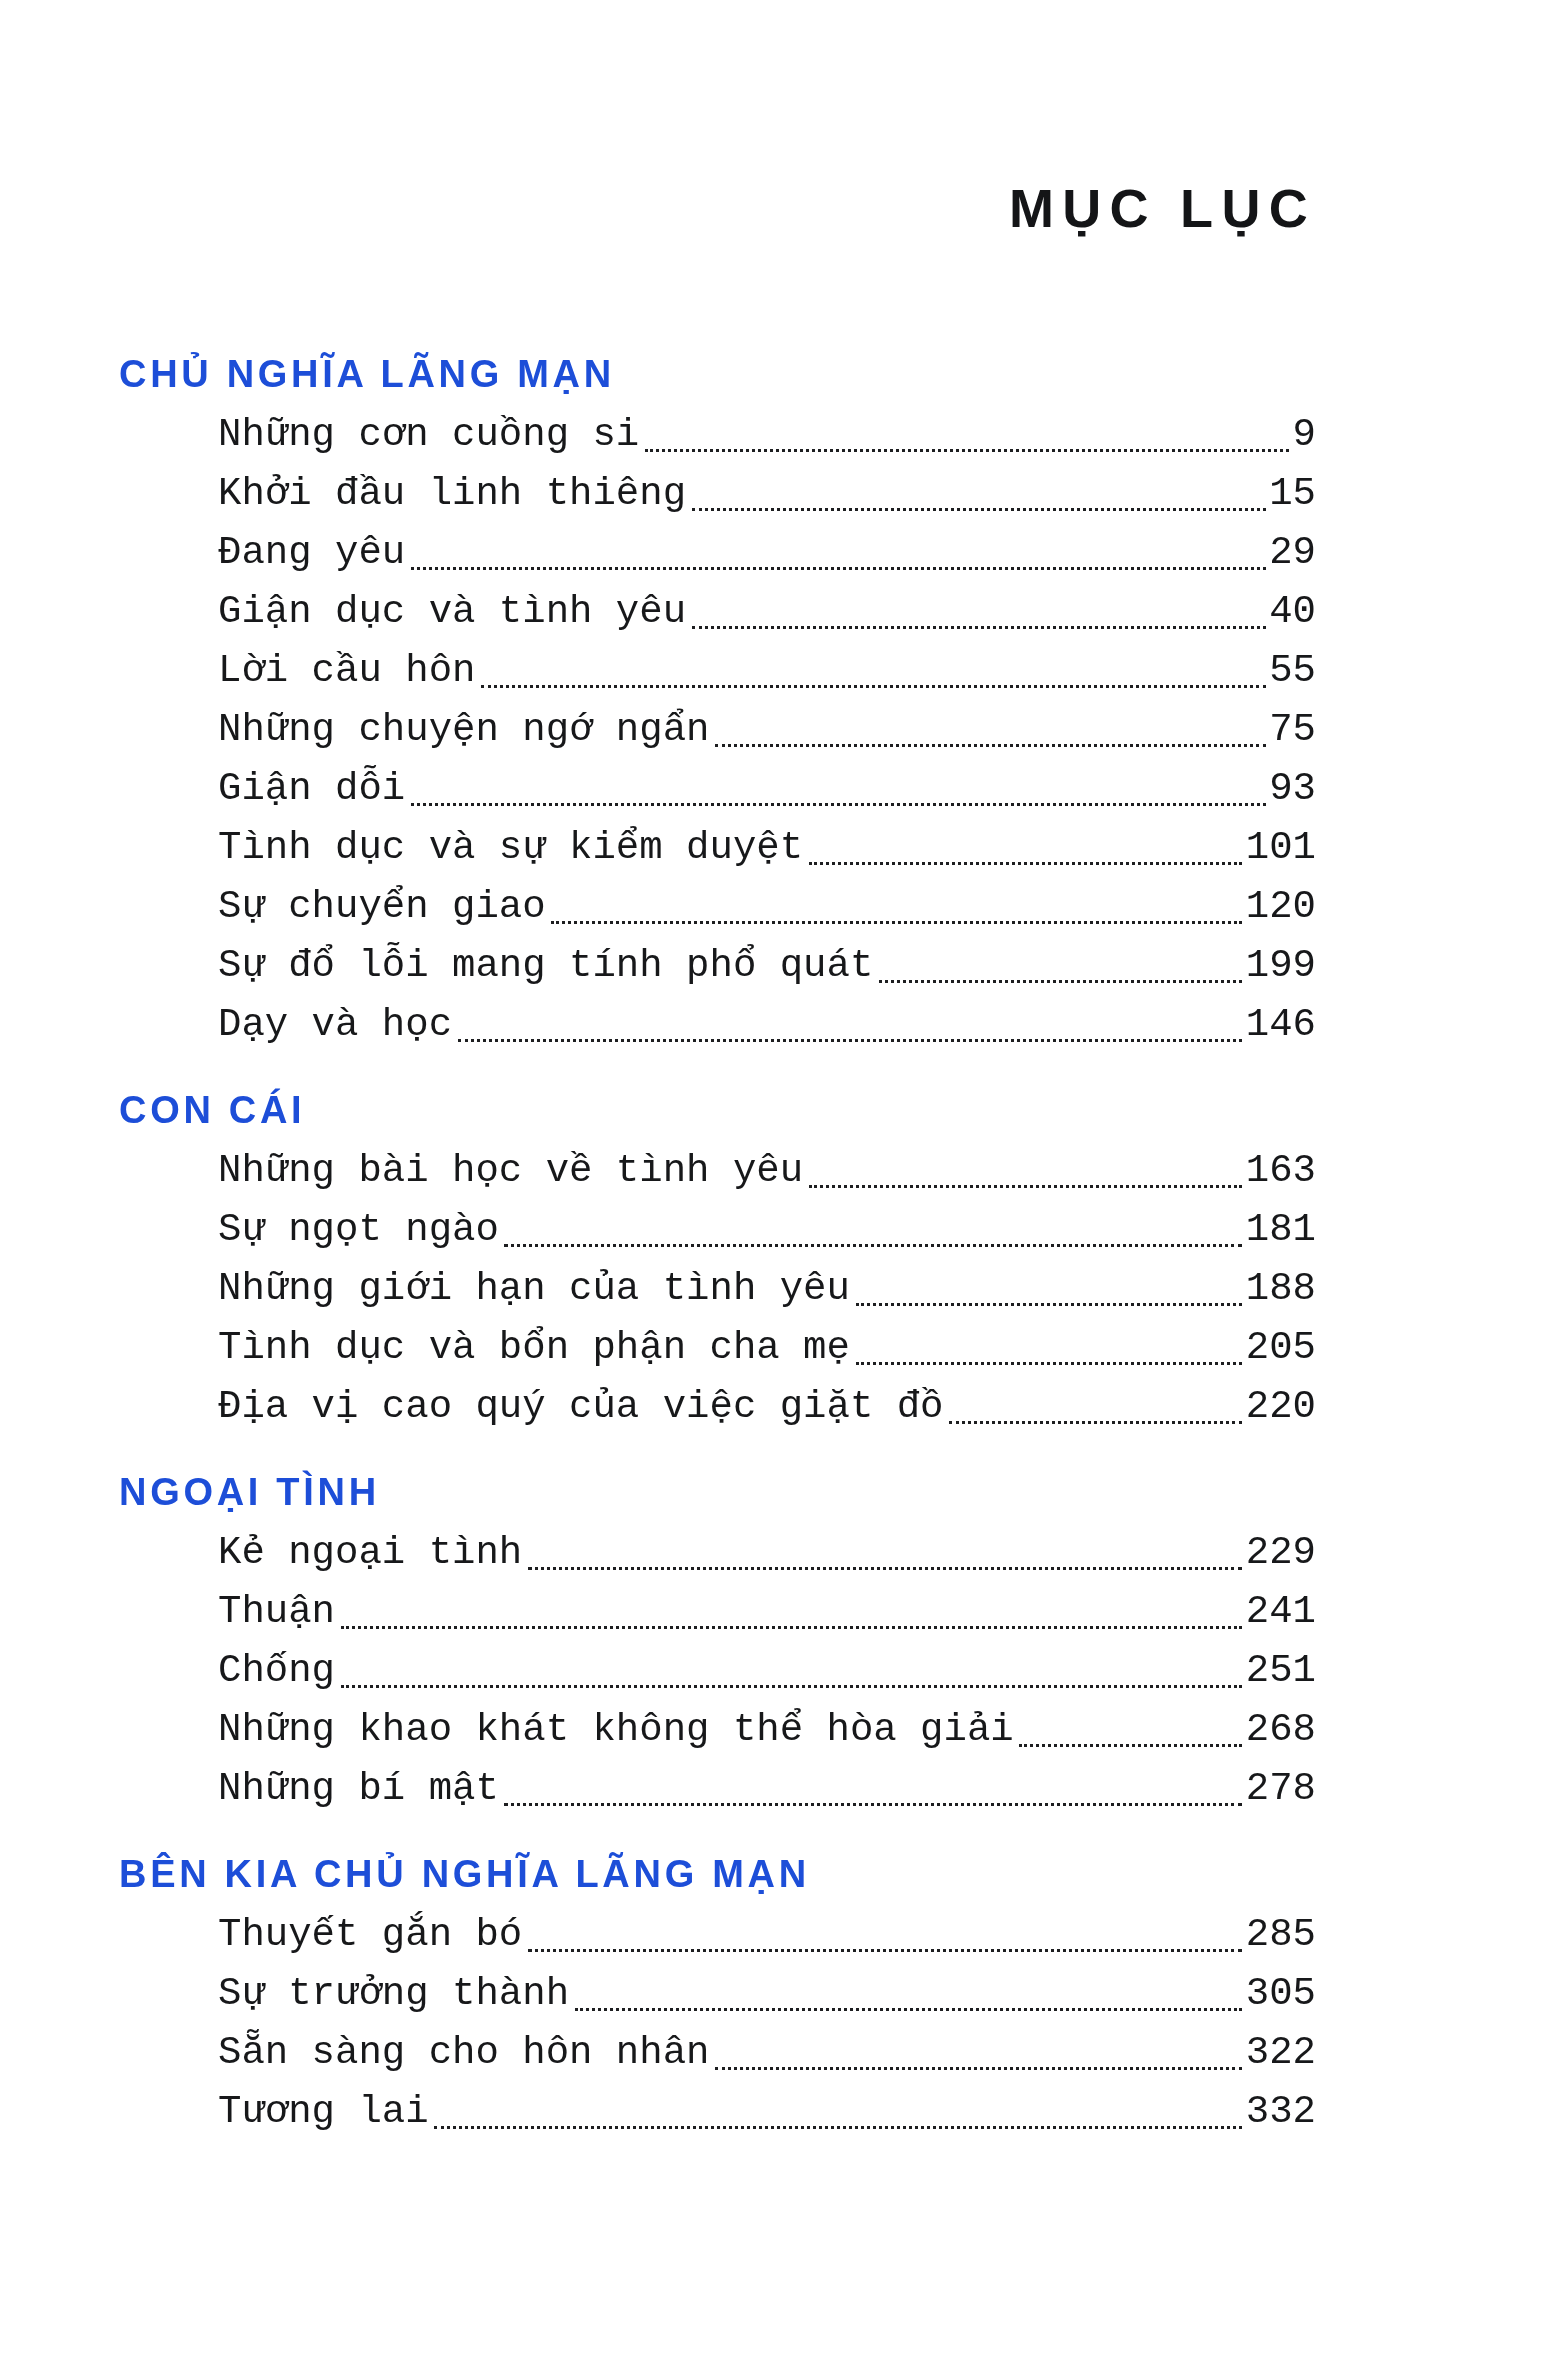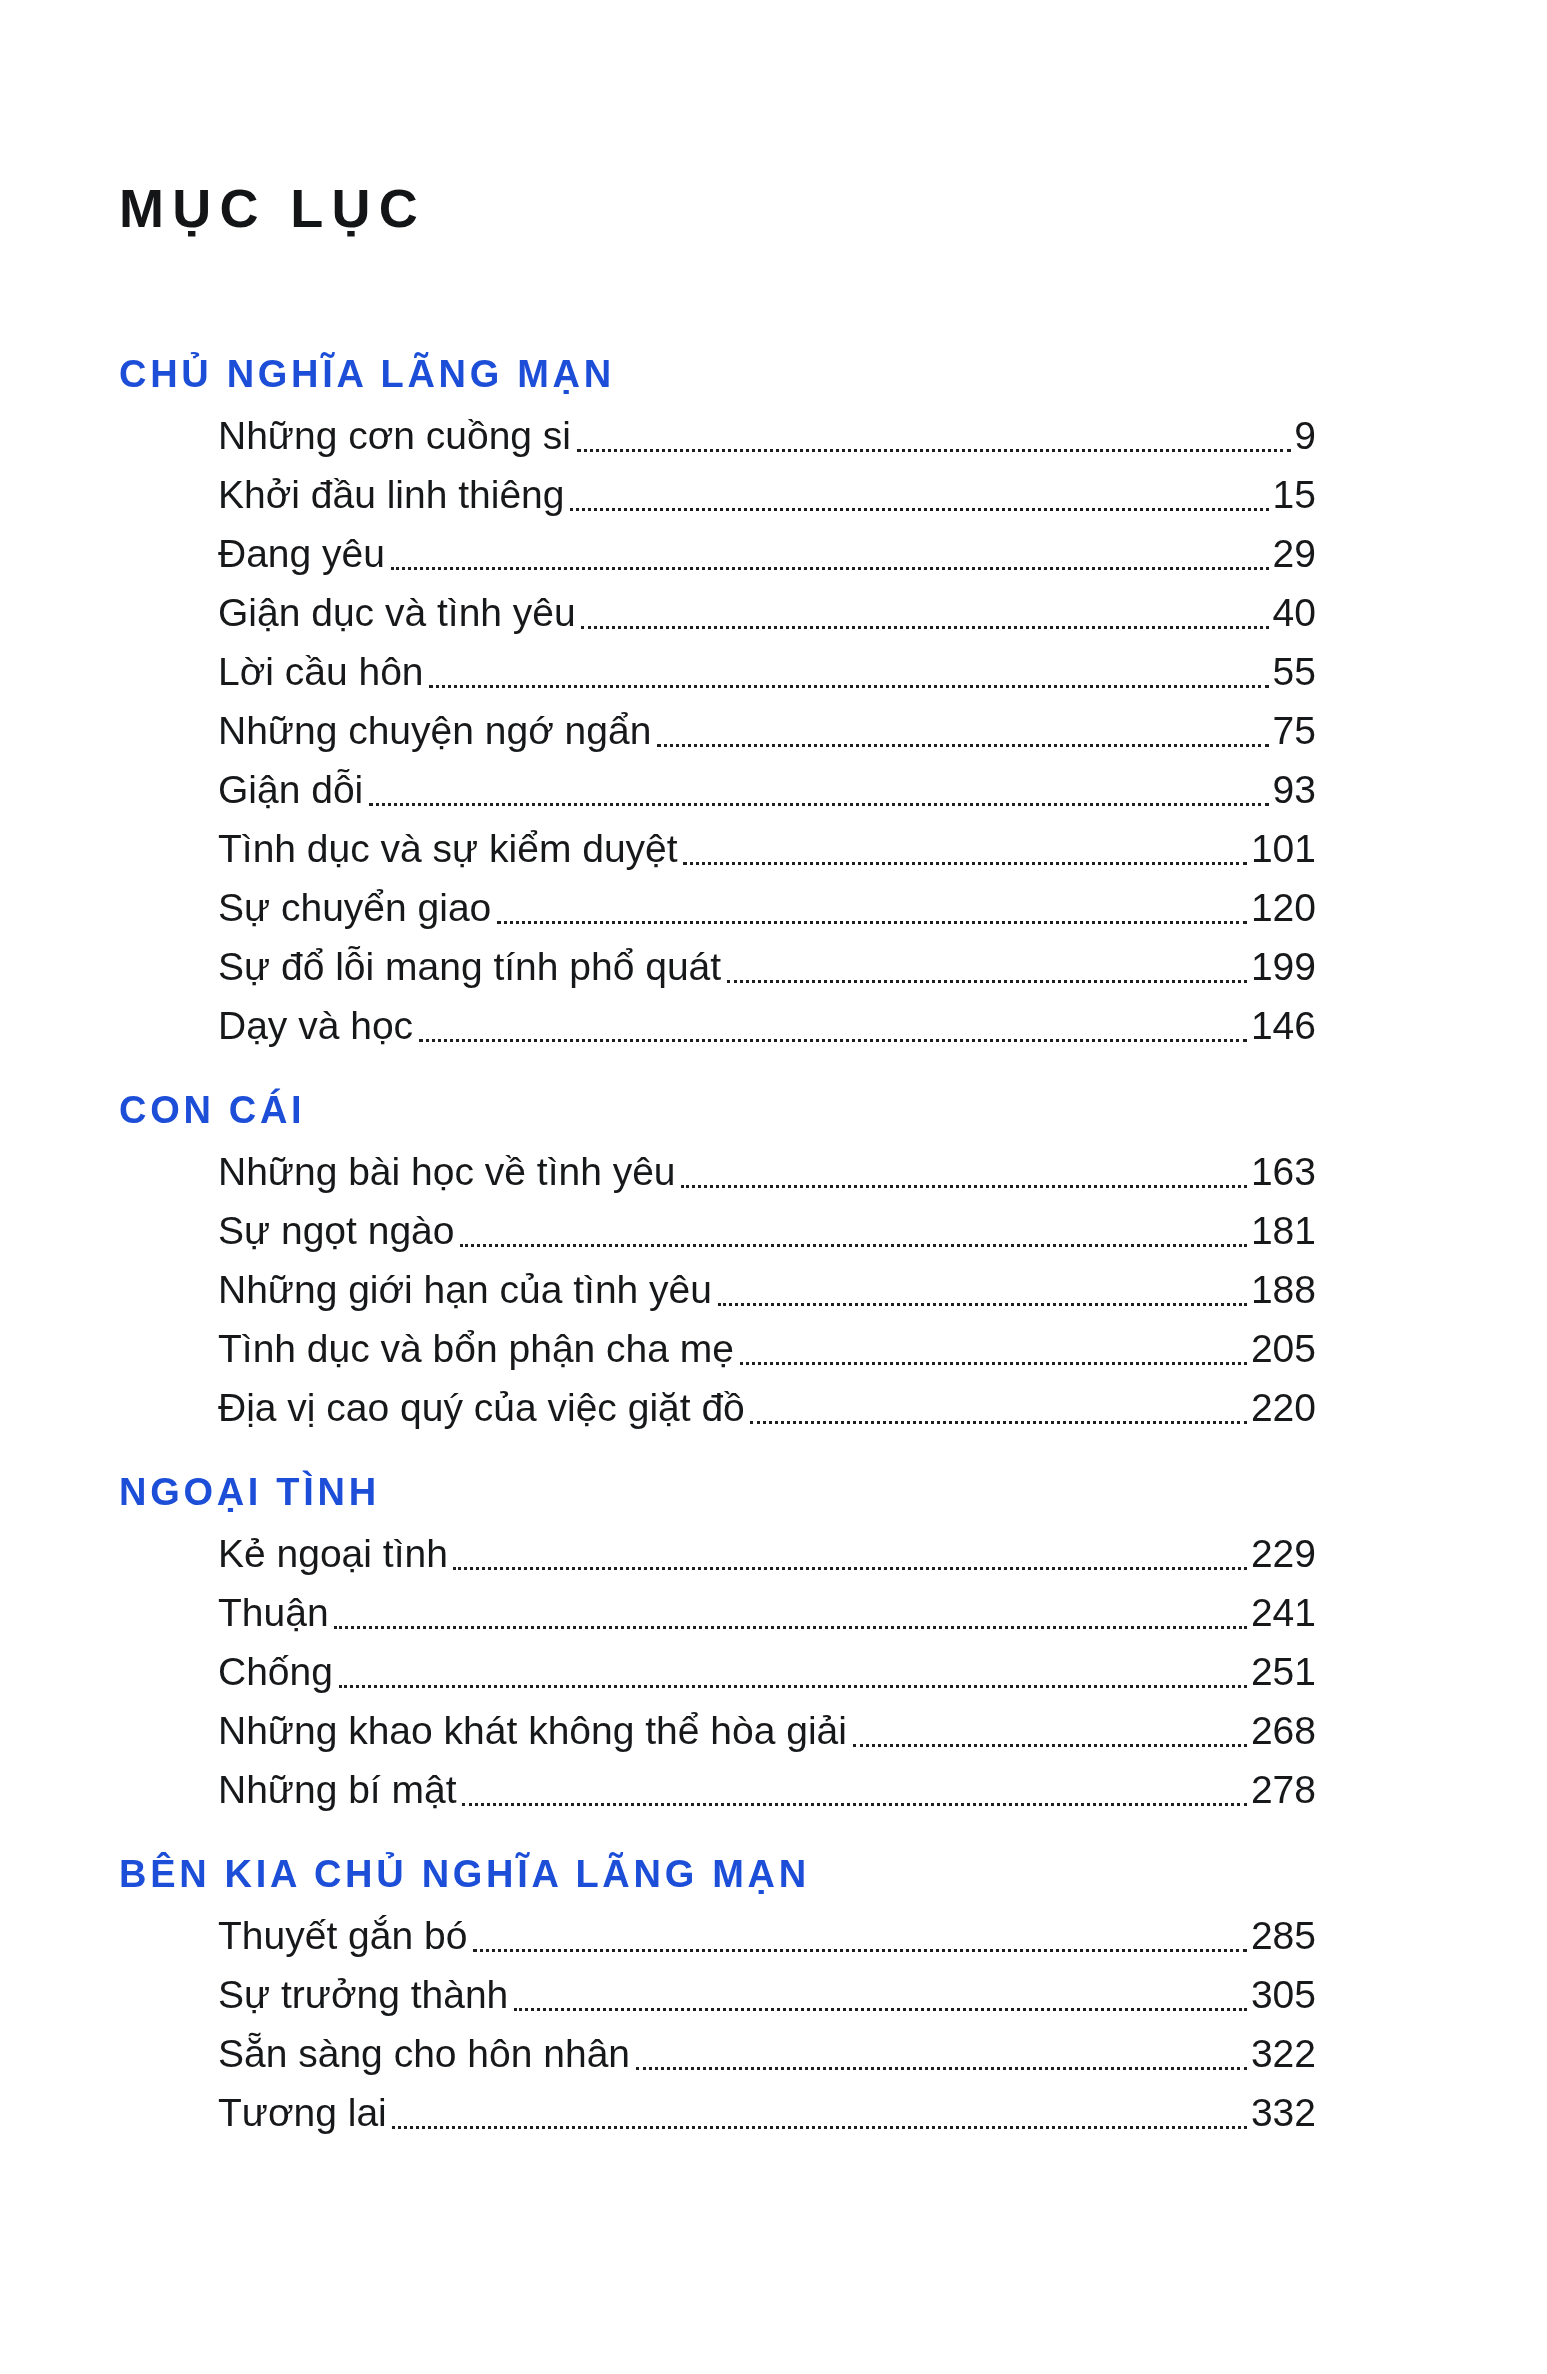--- a/index.html
+++ b/index.html
@@ -12,21 +12,21 @@
     width: 1547px;
     height: 2375px;
     background: #ffffff;
     box-sizing: border-box;
     padding: 176px 231px 0 119px;
     font-family: "Liberation Sans", sans-serif;
     color: #17181a;
     overflow: hidden;
   }
   .title {
-    text-align: left;
+    text-align: right;
     font-size: 54px;
     line-height: 65px;
     font-weight: bold;
     letter-spacing: 8.3px;
     color: #141517;
     margin: 0 0 104px 0;
   }
   .toc-section { margin: 0; }
   .sec-heading {
     font-size: 38px;
@@ -36,20 +36,21 @@
     color: #1d4ed8;
     margin: 26px 0 1.9px 0;
   }
   .toc-section:first-child .sec-heading { margin-top: 0; }
   .entry {
     display: flex;
     margin-left: 99px;
     font-size: 39px;
     line-height: 59px;
     color: #17181a;
+    font-family: Liberation Mono, monospace;
   }
   .entry .label {
     white-space: nowrap;
     flex: 0 0 auto;
   }
   .entry .dots {
     flex: 1 1 auto;
     align-self: flex-end;
     border-bottom: 3.7px dotted #1d1e20;
     margin: 0 3.7px 13px 5.6px;

